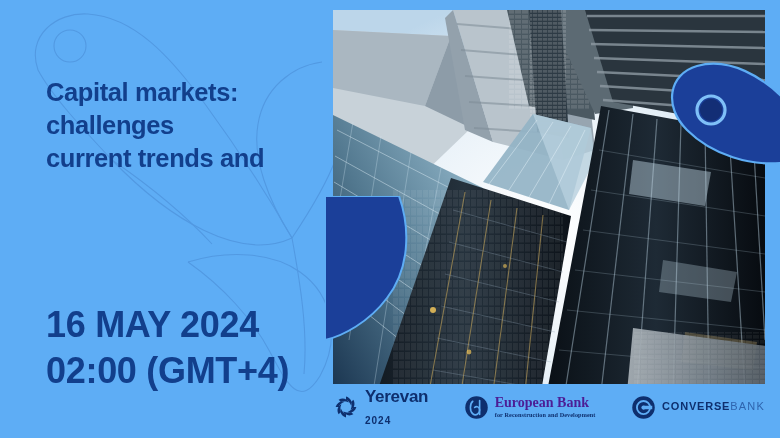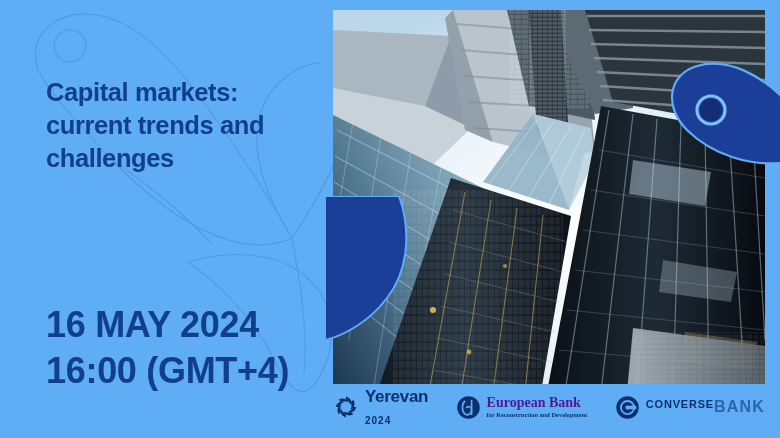--- a/index.html
+++ b/index.html
@@ -170,22 +170,22 @@
     flex-direction: row;
     line-height: 1.05;
   }
   .converse-name {
     font-size: 11px;
     font-weight: 700;
     color: #0E2F6E;
     letter-spacing: 0.8px;
   }
   .converse-sub {
-    font-size: 16px;
-    font-weight: 700;
+    font-size: 11px;
+    font-weight: 400;
     color: #2E64AE;
     letter-spacing: 1.2px;
   }
 </style>
 </head>
 <body>
 
 <div id="poster">
 
   <svg class="lineart" viewBox="0 0 340 438" preserveAspectRatio="none" aria-hidden="true">
@@ -203,27 +203,27 @@
       <path d="M 188 262 C 222 286 252 318 270 352 C 288 386 300 408 320 376"></path>
 
       <path d="M 292 238 C 300 282 308 330 304 374"></path>
       <path d="M 112 160 C 150 186 186 216 212 244"></path>
     </g>
   </svg>
 
   <div class="left-col">
     <div class="event-title">
       <div>Capital markets:</div>
+      <div>challenges</div>
       <div>current trends and</div>
-      <div>challenges</div>
     </div>
 
     <div class="event-when">
       <div>16 MAY 2024</div>
-      <div>16:00 (GMT+4)</div>
+      <div>02:00 (GMT+4)</div>
     </div>
   </div>
 
   <div class="photo-wrap">
     <svg class="photo" viewBox="0 0 432 382" preserveAspectRatio="none" aria-hidden="true">
       <defs>
         <linearGradient id="sky" x1="0" y1="0" x2="0" y2="1">
           <radialGradient id="skyglow" cx="50%" cy="58%" r="62%">
             <stop offset="0%" stop-color="#ffffff"></stop>
             <stop offset="60%" stop-color="#e8f1f8"></stop>

